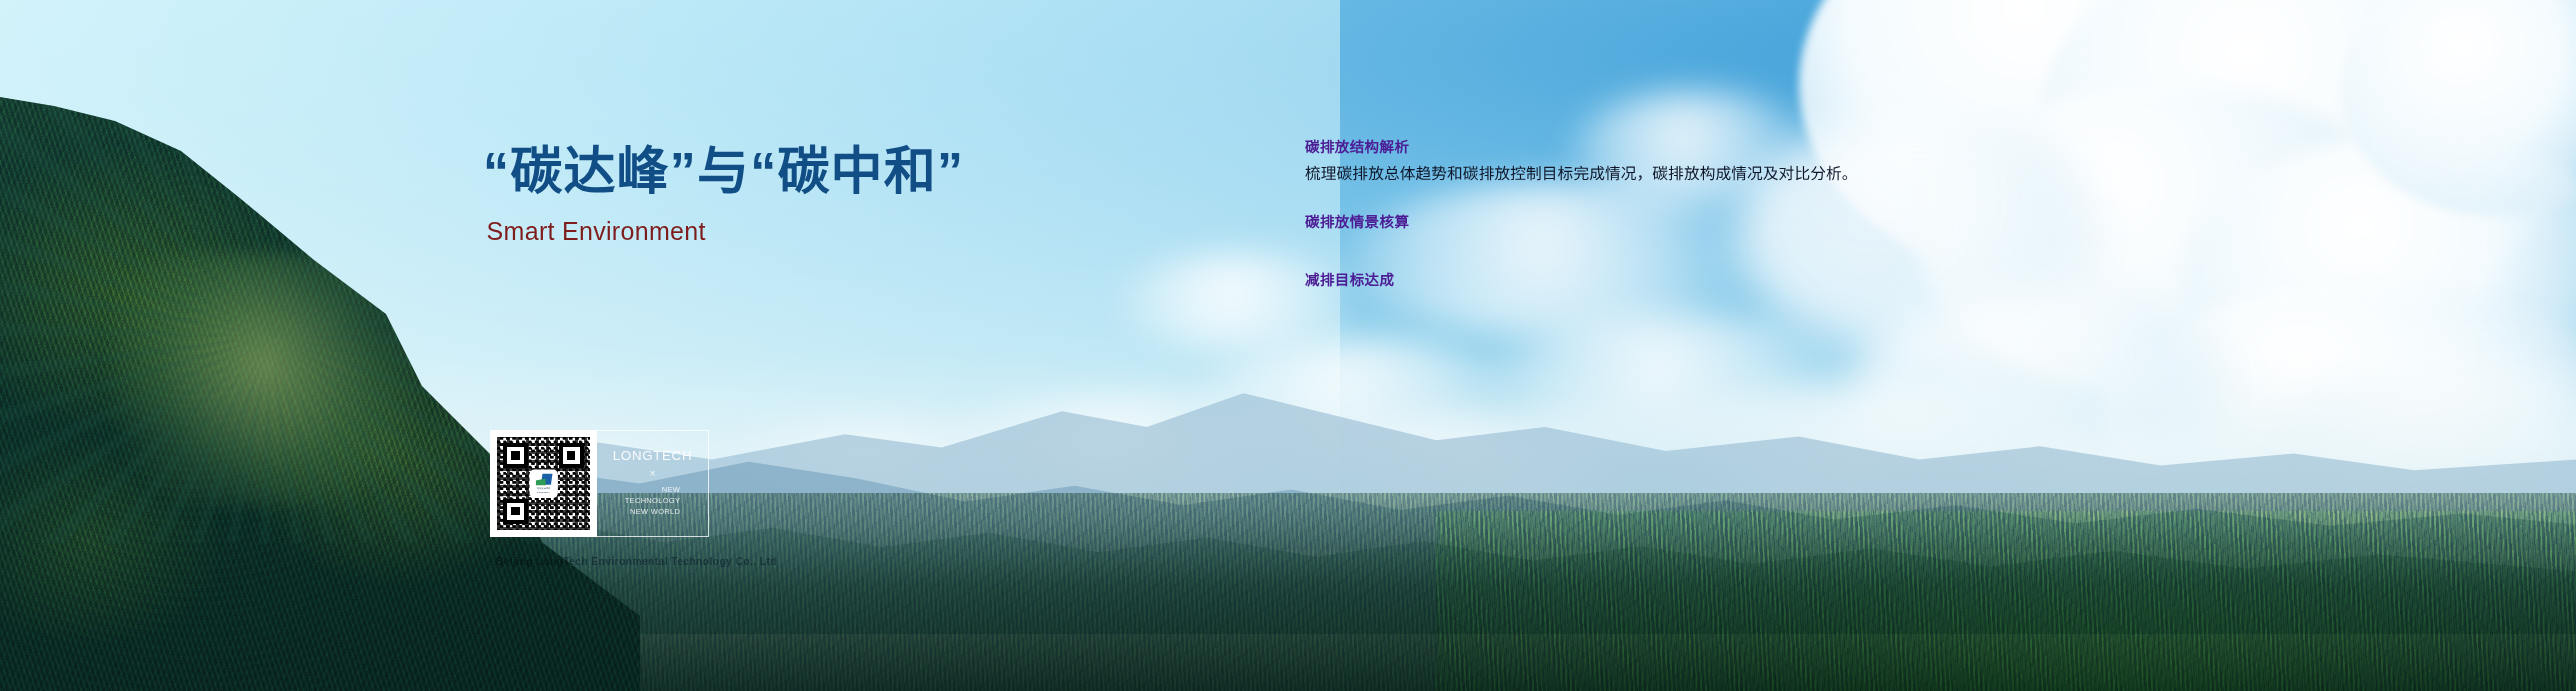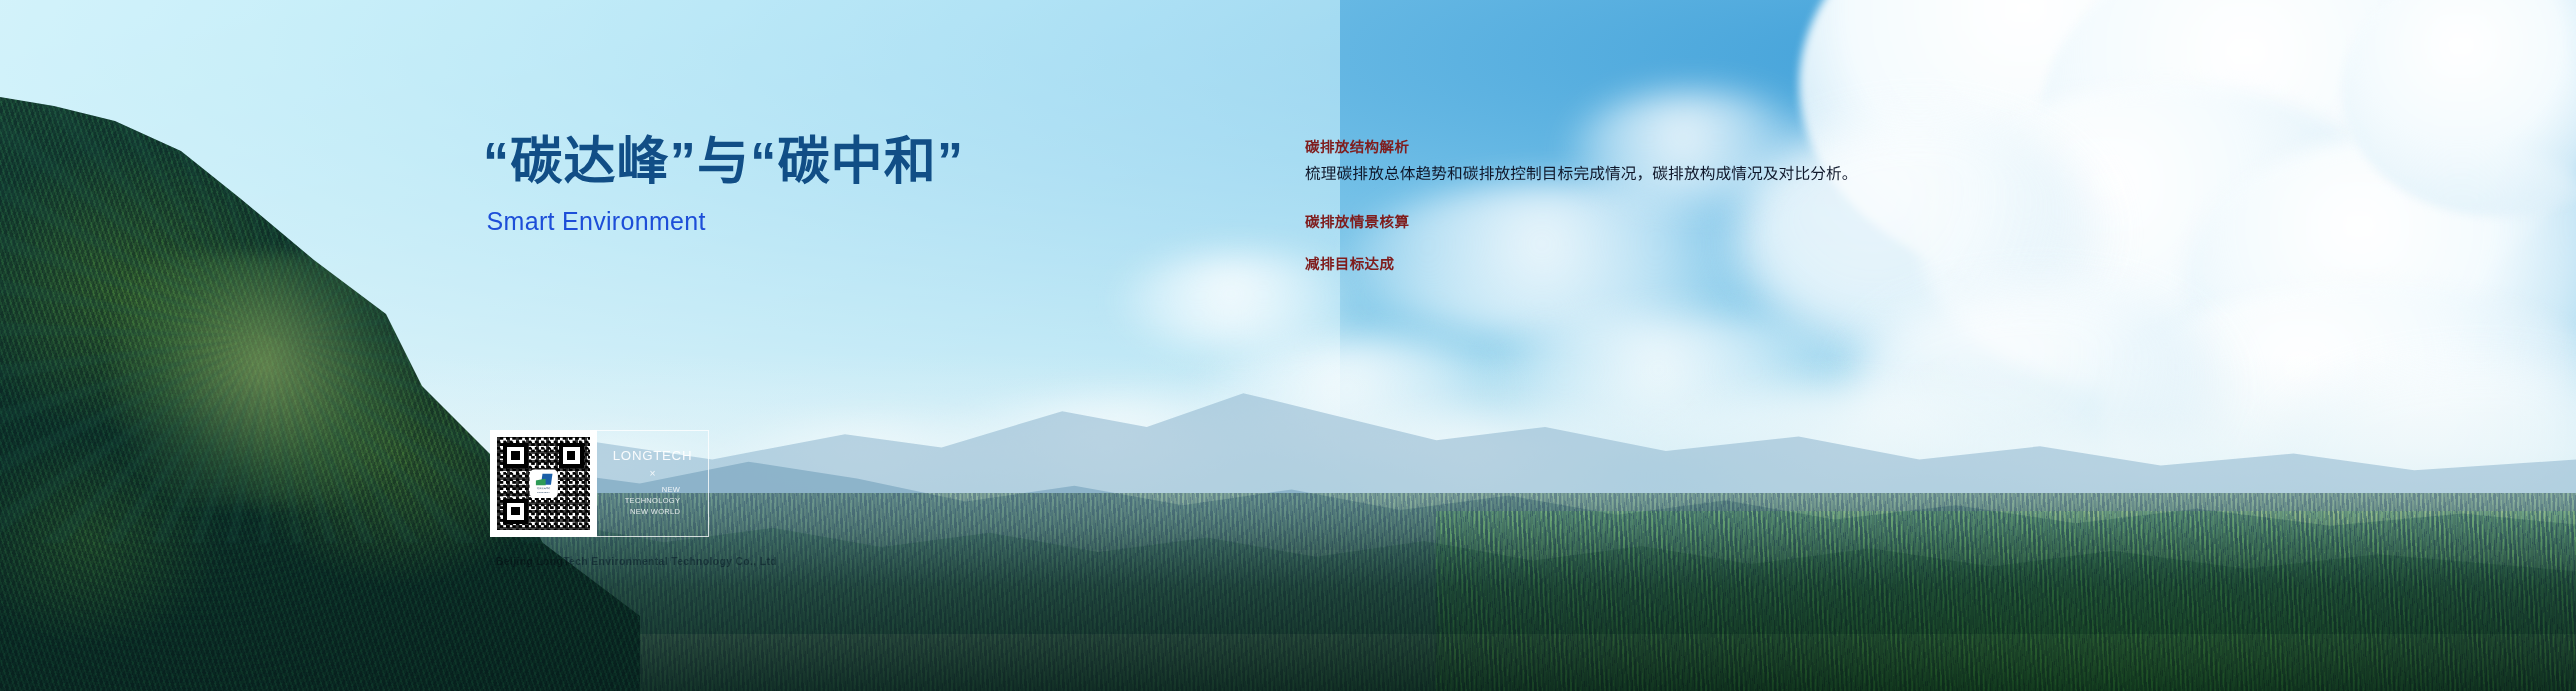--- a/index.html
+++ b/index.html
@@ -129,36 +129,36 @@
     position:absolute; left:0; top:84px; width:676px; height:459px;
     background:
       repeating-conic-gradient(from 18deg at 40% 55%, rgba(30,86,74,.30) 0deg 3deg, rgba(24,70,62,0) 3deg 9deg);
     filter:blur(1.2px);
     opacity:.55;
   }
 
   
   .title-col{
     position:absolute;
-    left:483px; top:130px;
+    left:483px; top:140px;
     width:724px;
   }
   .main-title{
     margin:0;
     color:#114e86;
     font-size:52px;
     font-weight:700;
     line-height:1.22;
     letter-spacing:1.2px;
     white-space:nowrap;
   }
   .main-title .ln2{ padding-left:4.8px; display:block; }
   .sub-en{
     margin:13.3px 0 0 3.6px;
-    color:#1d4ed8;
+    color:#7f1d1d;
     font-size:25px;
     font-weight:400;
     letter-spacing:0.3px;
   }
 
   
   .qr-wrap{
     position:absolute;
     left:490px; top:430px;
     display:flex;
@@ -300,36 +300,36 @@
   
   .info-col{
     position:absolute;
     left:1305px; top:138px;
     width:881px;
   }
   .info-block{ margin-bottom:18px; }
   .info-block:last-child{ margin-bottom:6px; }
   .info-h{
     margin:0 0 4.8px;
-    color:#7f1d1d;
+    color:#4c1d95;
     font-size:14.5px;
     font-weight:700;
     letter-spacing:0.4px;
     line-height:1.25;
   }
   .info-p{
     margin:0;
     color:#0f172a;
     font-size:15.7px;
     font-weight:400;
     line-height:1.62;
     letter-spacing:0.1px;
   }
   .gap-a{ margin-bottom:26.6px; }
-  .gap-b{ margin-bottom:24px; }
+  .gap-b{ margin-bottom:40px; }
 
   
   .haze{
     position:absolute; left:0; bottom:181px; width:100%; height:157px;
     background:linear-gradient(180deg, rgba(235,246,248,0) 0%, rgba(228,243,247,.55) 60%, rgba(216,238,243,.75) 100%);
     pointer-events:none;
   }
 </style>
 </head>
 <body>

